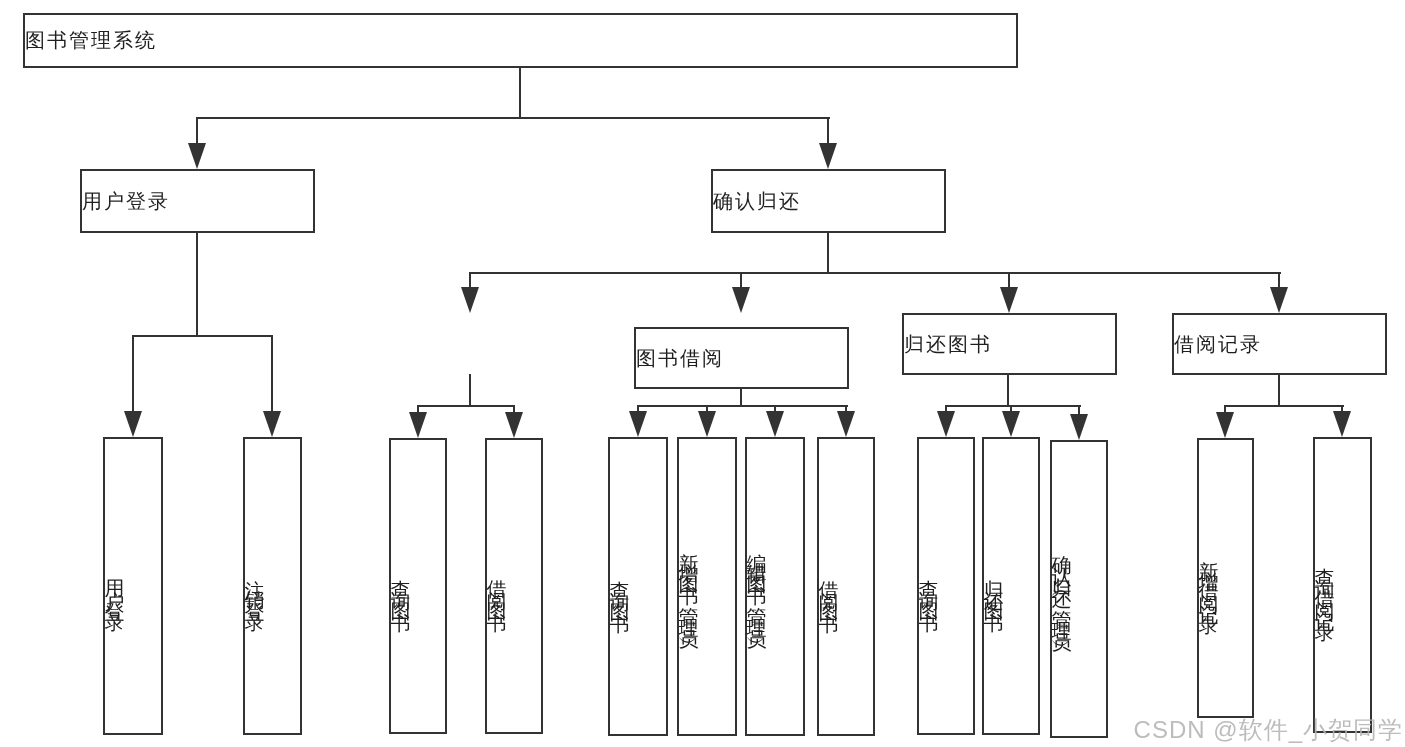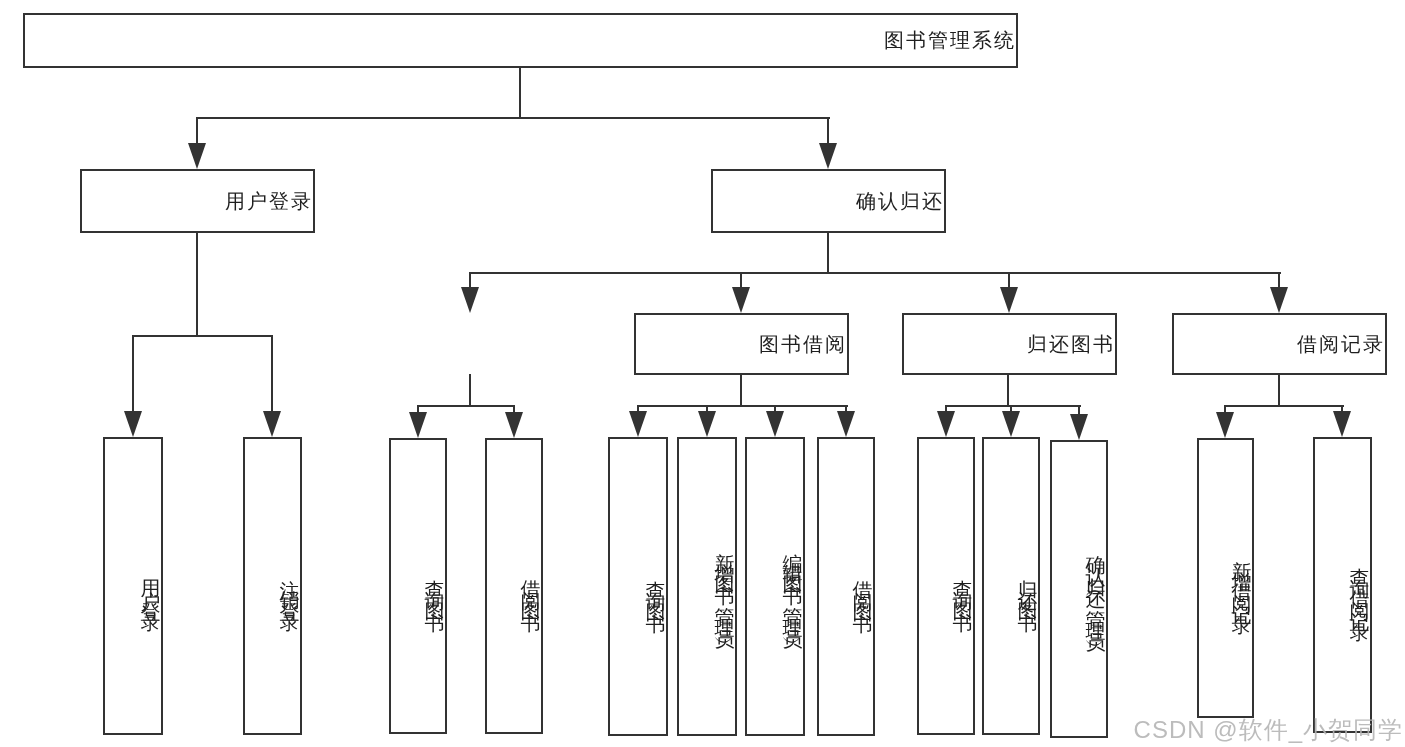--- a/index.html
+++ b/index.html
@@ -2,21 +2,21 @@
 <html><head>
 <meta charset="utf-8">
 <style>
   html,body{margin:0;padding:0;background:#ffffff;}
   #canvas{
     position:relative;width:1405px;height:747px;background:#ffffff;overflow:hidden;
     font-family:"Liberation Sans","DejaVu Sans",sans-serif;color:#1f1f1f;
   }
   .box{
     position:absolute;box-sizing:border-box;border:2px solid #333333;background:#ffffff;
-    display:flex;align-items:center;justify-content:flex-end;
+    display:flex;align-items:center;justify-content:flex-start;
     font-size:20px;letter-spacing:2px;color:#1f1f1f;z-index:2;
   }
   .vbox .vtext{
     writing-mode:vertical-rl;letter-spacing:11px;font-size:20px;line-height:1;
   }
   .ln{position:absolute;background:#333333;z-index:1;}
   .arrow{
     position:absolute;width:0;height:0;z-index:1;
     border-left:9px solid transparent;border-right:9px solid transparent;
     border-top:26px solid #333333;
@@ -60,21 +60,21 @@
   <div class="ln" style="left:469px;top:272px;width:812px;height:2px"></div>
   <div class="ln" style="left:469px;top:272px;width:2px;height:17px"></div>
   <div class="arrow" style="left:461px;top:287px"></div>
   <div class="ln" style="left:740px;top:272px;width:2px;height:17px"></div>
   <div class="arrow" style="left:732px;top:287px"></div>
   <div class="ln" style="left:1008px;top:272px;width:2px;height:17px"></div>
   <div class="arrow" style="left:1000px;top:287px"></div>
   <div class="ln" style="left:1278px;top:272px;width:2px;height:17px"></div>
   <div class="arrow" style="left:1270px;top:287px"></div>
 
-  <div class="box" style="left:634px;top:313px;width:215px;height:62px">
+  <div class="box" style="left:634px;top:327px;width:215px;height:62px">
     <span>图书借阅</span>
   </div>
   <div class="box" style="left:902px;top:313px;width:215px;height:62px">
     <span>归还图书</span>
   </div>
   <div class="box" style="left:1172px;top:313px;width:215px;height:62px">
     <span>借阅记录</span>
   </div>
 
   <div class="ln" style="left:469px;top:374px;width:2px;height:33px"></div>

